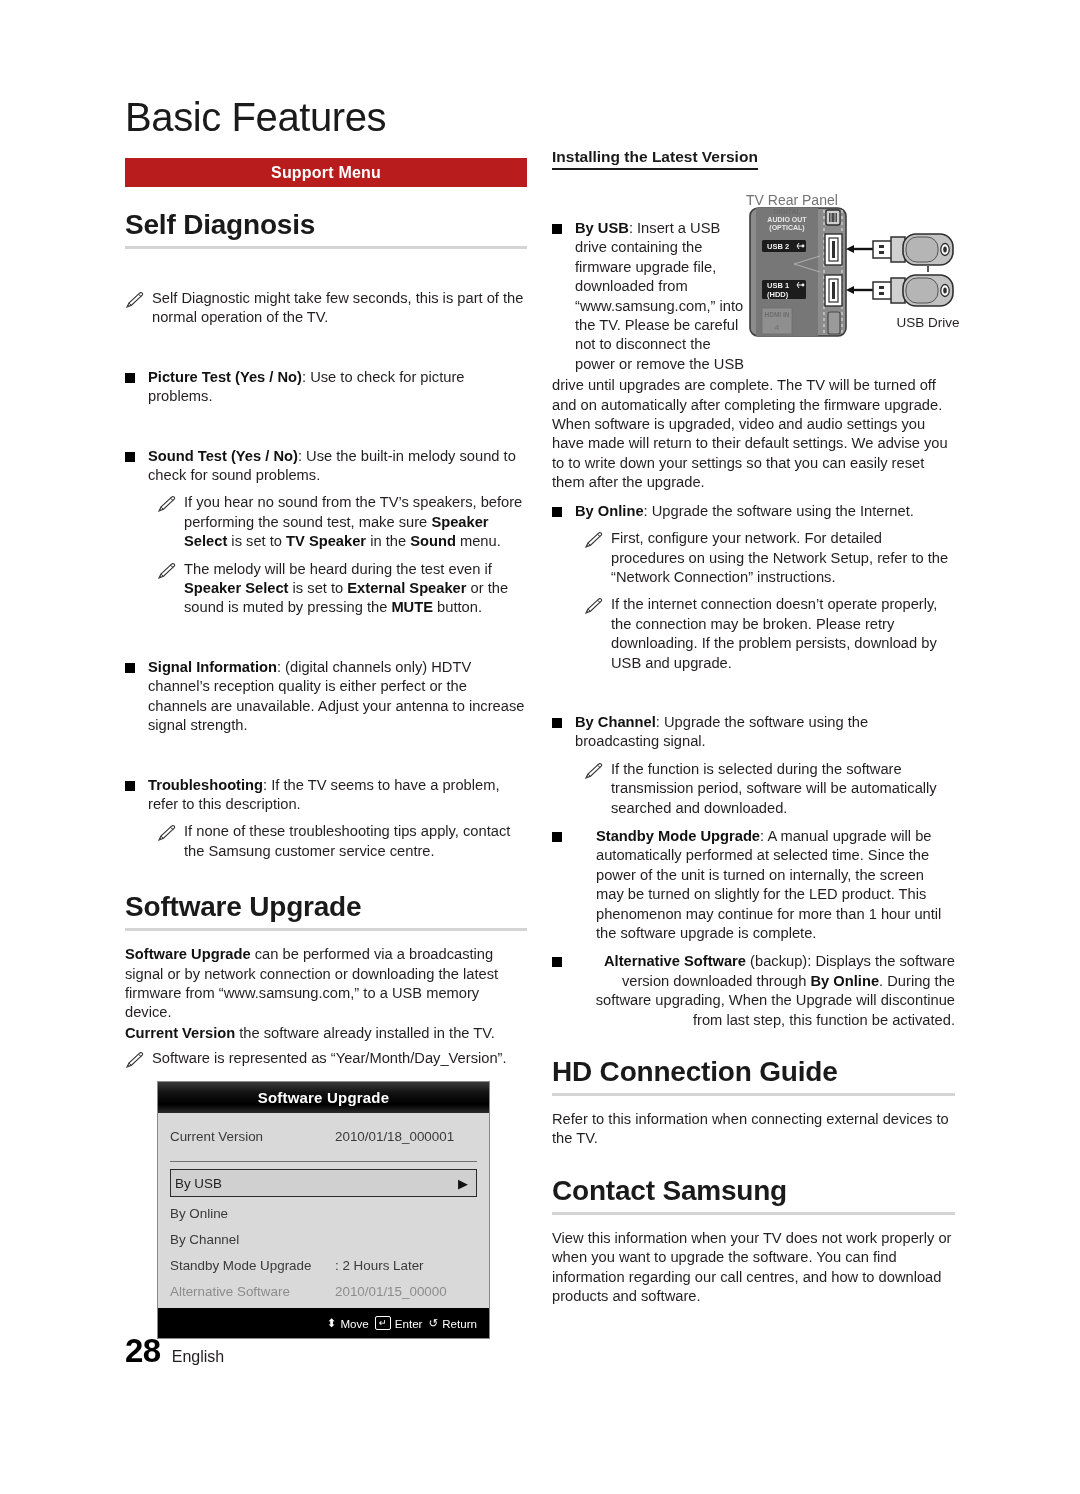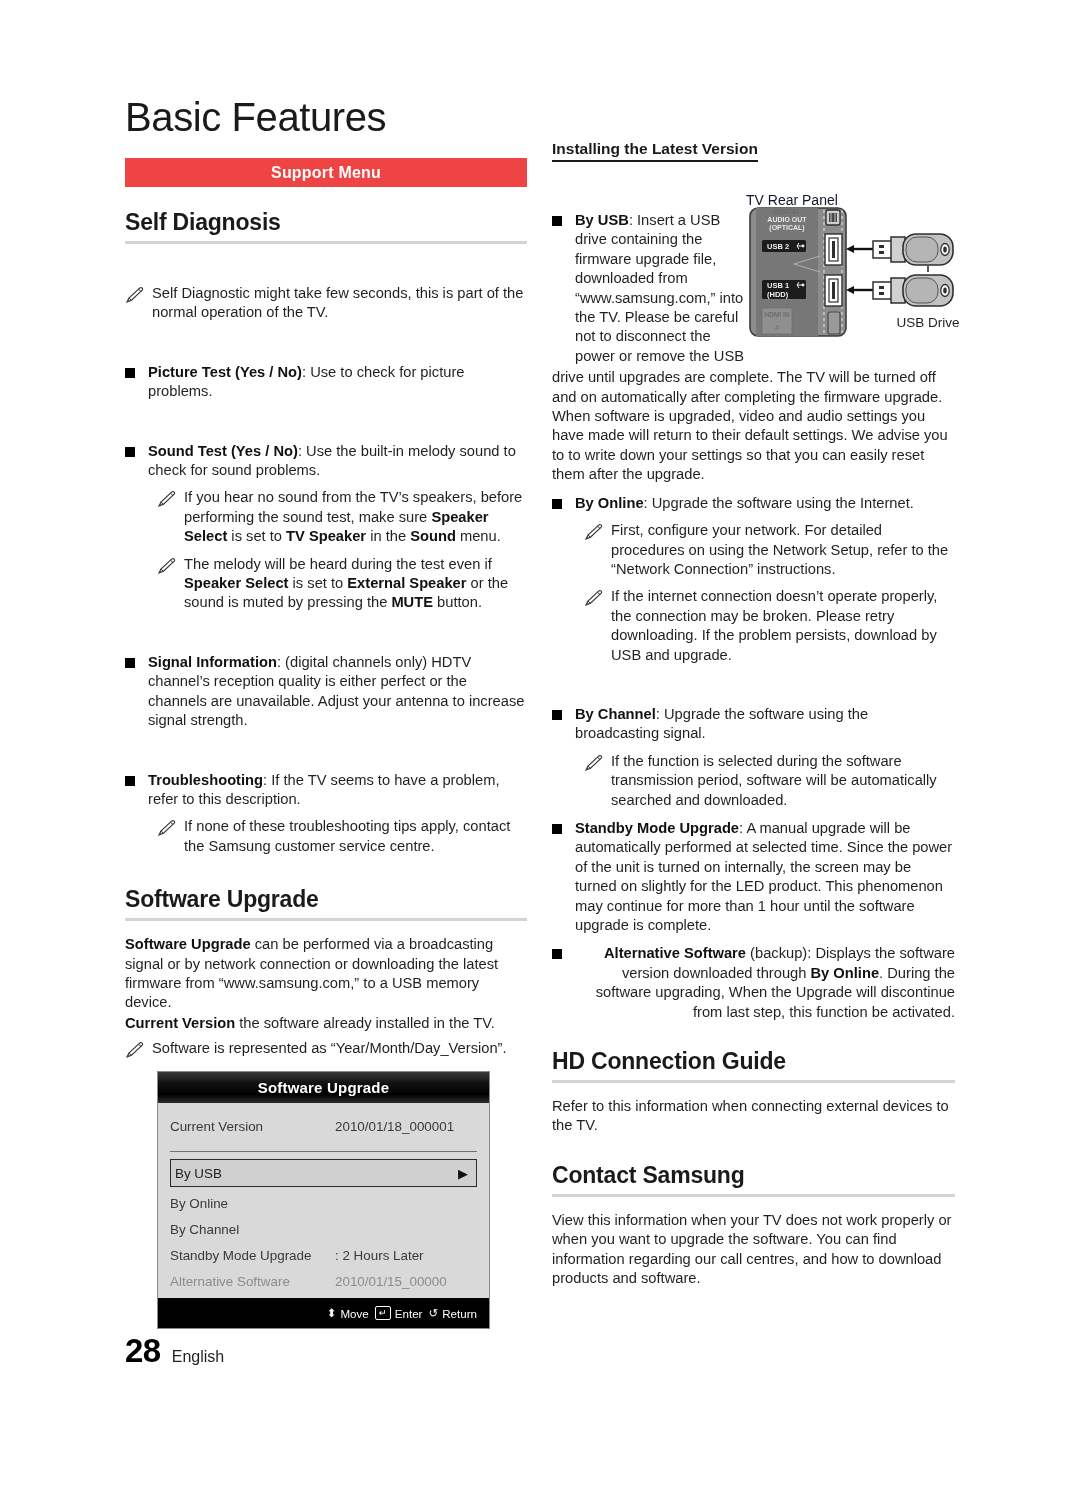--- a/index.html
+++ b/index.html
@@ -17,32 +17,32 @@
 
   
   .page-title {
     position:absolute; left:125px; top:95px;
     font-size:40px; font-weight:400; letter-spacing:-0.4px;
     color:#1a1a1a;
   }
 
   
   .col-left  { position:absolute; left:125px;  top:158px; width:402px; }
-  .col-right { position:absolute; left:552px;  top:140px; width:403px; }
+  .col-right { position:absolute; left:552px;  top:148px; width:403px; }
 
   
   .support-bar {
-    height:29px; background:#ef4444; color:#ffffff;
+    height:29px; background:#b91c1c; color:#ffffff;
     display:flex; align-items:center; justify-content:center;
     font-size:16px; font-weight:bold; letter-spacing:0.2px;
     margin-bottom:22px;
   }
 
   
-  .sec-h { font-size:23px; font-weight:bold; color:#1a1a1a; letter-spacing:-0.2px; margin:0; }
+  .sec-h { font-size:28px; font-weight:bold; color:#1a1a1a; letter-spacing:-0.2px; margin:0; }
   .sec-rule { height:3px; background:#d4d4d4; margin-top:5px; margin-bottom:14px; }
   .sec-block { margin-top:30px; }
 
   .sub-h {
     font-size:15.5px; font-weight:bold; color:#1a1a1a;
     display:inline-block; border-bottom:2px solid #1a1a1a;
     padding-bottom:2px; margin-bottom:9px;
   }
 
   
@@ -100,21 +100,21 @@
     padding-right:12px; gap:6px; font-size:11.6px;
   }
   .osd-foot span { display:inline-flex; align-items:center; gap:4px; }
   .key-box {
     border:1.4px solid #fff; border-radius:2px; padding:0px 3px;
     font-size:9.5px; line-height:12px; display:inline-block;
   }
 
   
   .figure { position:absolute; left:746px; top:190px; width:215px; height:160px; }
-  .fig-cap { position:absolute; left:746px; top:192px; font-size:14px; color:#0f172a; }
+  .fig-cap { position:absolute; left:746px; top:192px; font-size:14px; color:#737373; }
 
   
   .footer { position:absolute; left:125px; top:1332px; display:flex; align-items:baseline; }
   .pg-num { font-size:33px; font-weight:bold; color:#000; letter-spacing:-0.5px; }
   .pg-lang { font-size:16px; color:#231f20; margin-left:11px; }
 </style>
 </head>
 <body>
 
 <div class="page">
@@ -318,21 +318,21 @@
           <path d="M2 15 L6.5 13.2 L17.2 3.2 C18 2.4 17.6 1.2 16.6 0.8 C15.9 0.5 15.1 0.7 14.6 1.2 L3.9 11.2 Z" fill="#fff" stroke="#333" stroke-width="1.1"></path>
           <path d="M3.9 11.2 L6.5 13.2" stroke="#333" stroke-width="1"></path>
           <path d="M2 15 L4.6 14 L3.4 12.6 Z" fill="#555"></path>
           <path d="M13.4 2.2 L16.2 4.6" stroke="#333" stroke-width="1"></path>
         </svg>
       </span>
       <span class="txt">If the function is selected during the software transmission period, software will be automatically searched and downloaded.</span>
     </div>
 
     
-    <div class="row lvl1" style="margin-top:9px;">
+    <div class="row lvl1" style="margin-top:9px;gap:21px;">
       <span class="bsq"></span>
       <span class="txt"><b>Standby Mode Upgrade</b><span>: A manual upgrade will be automatically performed at selected time. Since the power of the unit is turned on internally, the screen may be turned on slightly for the LED product. This phenomenon may continue for more than 1 hour until the software upgrade is complete.</span></span>
     </div>
 
     
     <div class="row lvl1" style="margin-top:9px;text-align:right;">
       <span class="bsq"></span>
       <span class="txt"><b>Alternative Software</b><span> (backup): Displays the software version downloaded through </span><b>By Online</b><span>. During the software upgrading, When the Upgrade will discontinue from last step, this function be activated.</span></span>
     </div>
 

